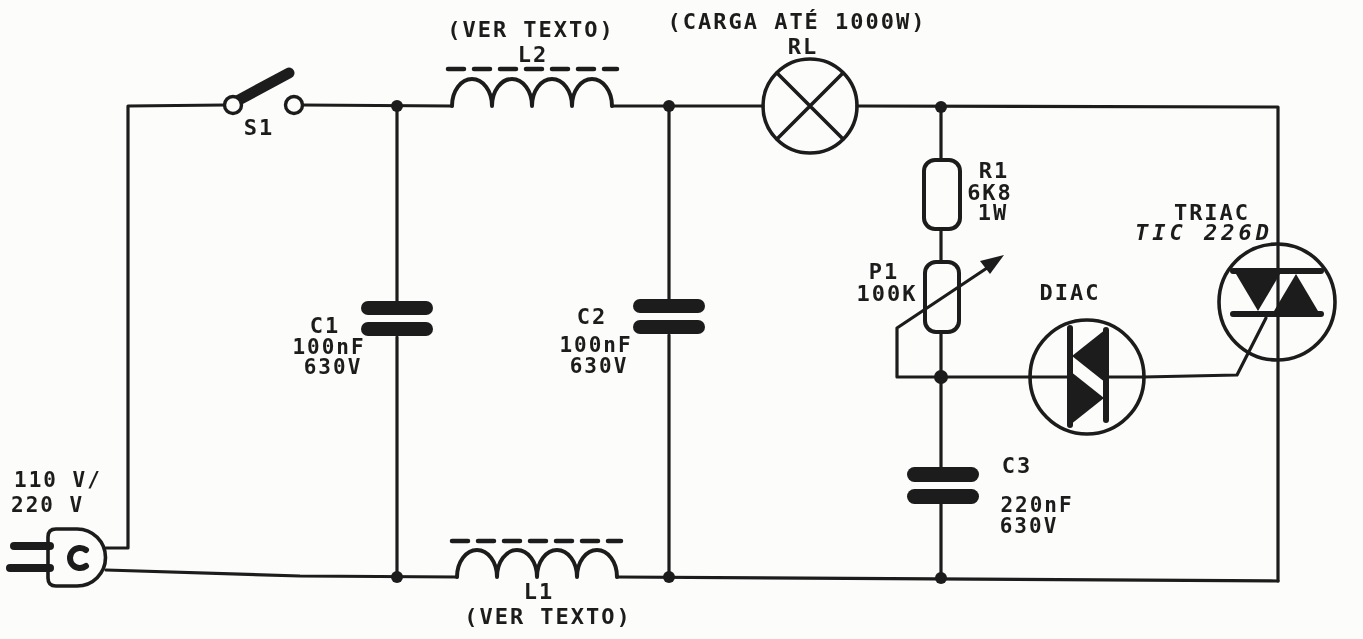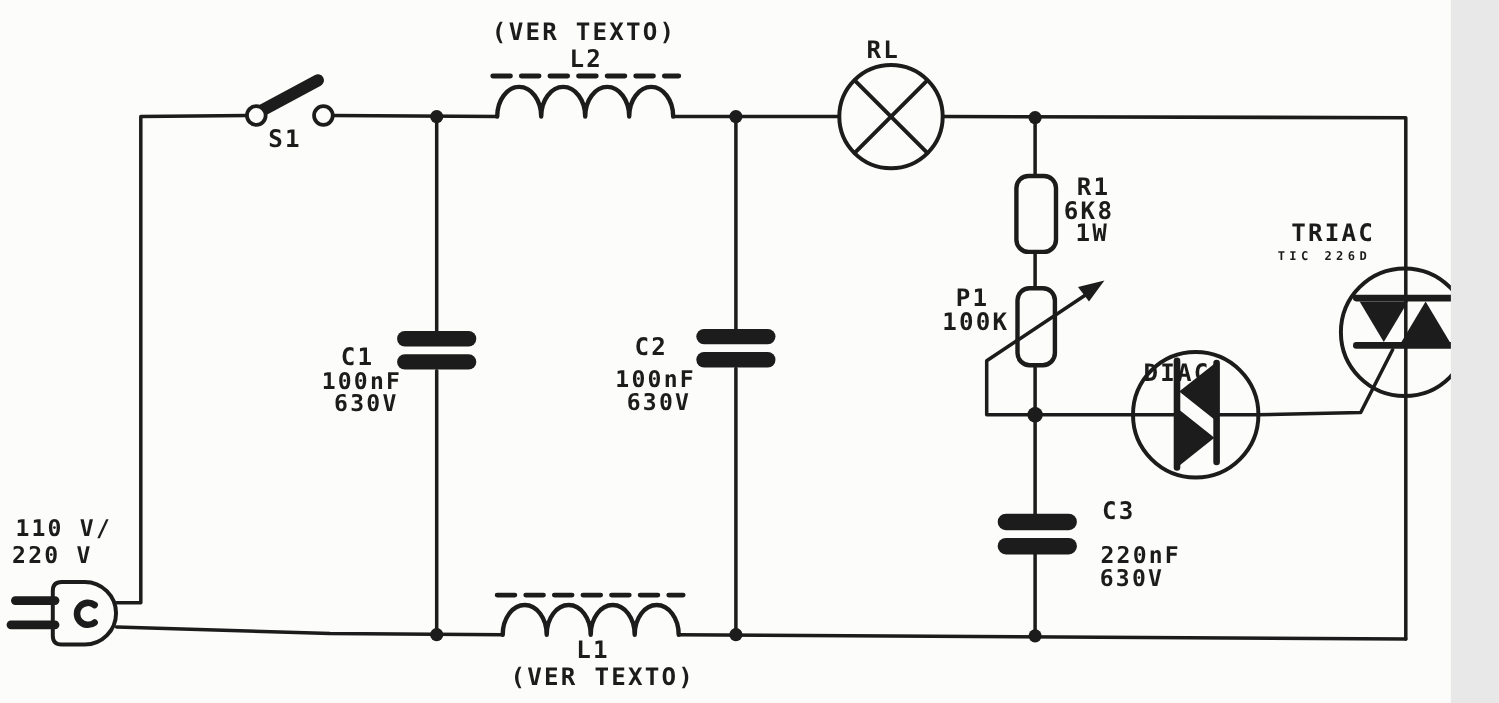--- a/index.html
+++ b/index.html
@@ -2,35 +2,36 @@
 <html><head>
 <meta charset="utf-8">
 <style>
   html,body{margin:0;padding:0;background:#e8e8e8;}
   #stage{
     position:relative;
     width:1319px;height:639px;
     background:#fcfcfa;
     overflow:hidden;
     font-family:"DejaVu Sans Mono", monospace;
+    padding-left:44px;
   }
   #schematic-svg{position:absolute;left:0;top:0;}
   .lbl{
     position:absolute;
     transform:translate(-50%,-50%);
     white-space:nowrap;
     color:#1c1c1c;
     font-weight:700;
     letter-spacing:2px;
     font-size:22px;
     line-height:1;
     user-select:none;
   }
   .lbl.small{font-size:21px;}
-  .lbl.part-no{font-size:11px;letter-spacing:4px;}
+  .lbl.part-no{font-size:22px;font-style:italic;letter-spacing:4px;}
   .lbl.corner{transform:none;text-align:right;}
 </style>
 </head>
 <body>
 
 <div id="stage">
 
   <svg id="schematic-svg" width="1363" height="639" viewBox="0 0 1363 639">
     <g stroke="#1c1c1c" fill="none" stroke-width="3.2" stroke-linecap="round" stroke-linejoin="round">
 
@@ -135,35 +136,36 @@
         <circle cx="397" cy="577" r="6"></circle>
         <circle cx="669" cy="577" r="6"></circle>
         <circle cx="941" cy="578" r="6"></circle>
       </g>
     </g>
   </svg>
 
   <div class="lbl" style="left:531px;top:30px;">(VER TEXTO)</div>
   <div class="lbl" style="left:517px;top:55px;margin-left:16px;">L2</div>
 
+  <div class="lbl" style="left:797px;top:22px;">(CARGA ATÉ 1000W)</div>
   <div class="lbl" style="left:803px;top:47px;">RL</div>
 
   <div class="lbl" style="left:259px;top:128px;">S1</div>
 
   <div class="lbl" style="left:994px;top:171px;">R1</div>
   <div class="lbl" style="left:990px;top:193px;">6K8</div>
   <div class="lbl" style="left:993px;top:213px;">1W</div>
 
   <div class="lbl" style="left:884px;top:272px;">P1</div>
   <div class="lbl" style="left:887px;top:294px;">100K</div>
 
   <div class="lbl" style="left:1212px;top:213px;">TRIAC</div>
   <div class="lbl part-no" style="left:1204px;top:233px;">TIC 226D</div>
 
-  <div class="lbl" style="left:1070px;top:293px;margin-top:47px;">DIAC</div>
+  <div class="lbl" style="left:1070px;top:293px;">DIAC</div>
 
   <div class="lbl" style="left:325px;top:326px;">C1</div>
   <div class="lbl small" style="left:329px;top:347px;">100nF</div>
   <div class="lbl small" style="left:333px;top:367px;">630V</div>
 
   <div class="lbl" style="left:592px;top:317px;">C2</div>
   <div class="lbl small" style="left:596px;top:345px;">100nF</div>
   <div class="lbl small" style="left:599px;top:366px;">630V</div>
 
   <div class="lbl" style="left:1017px;top:466px;">C3</div>

